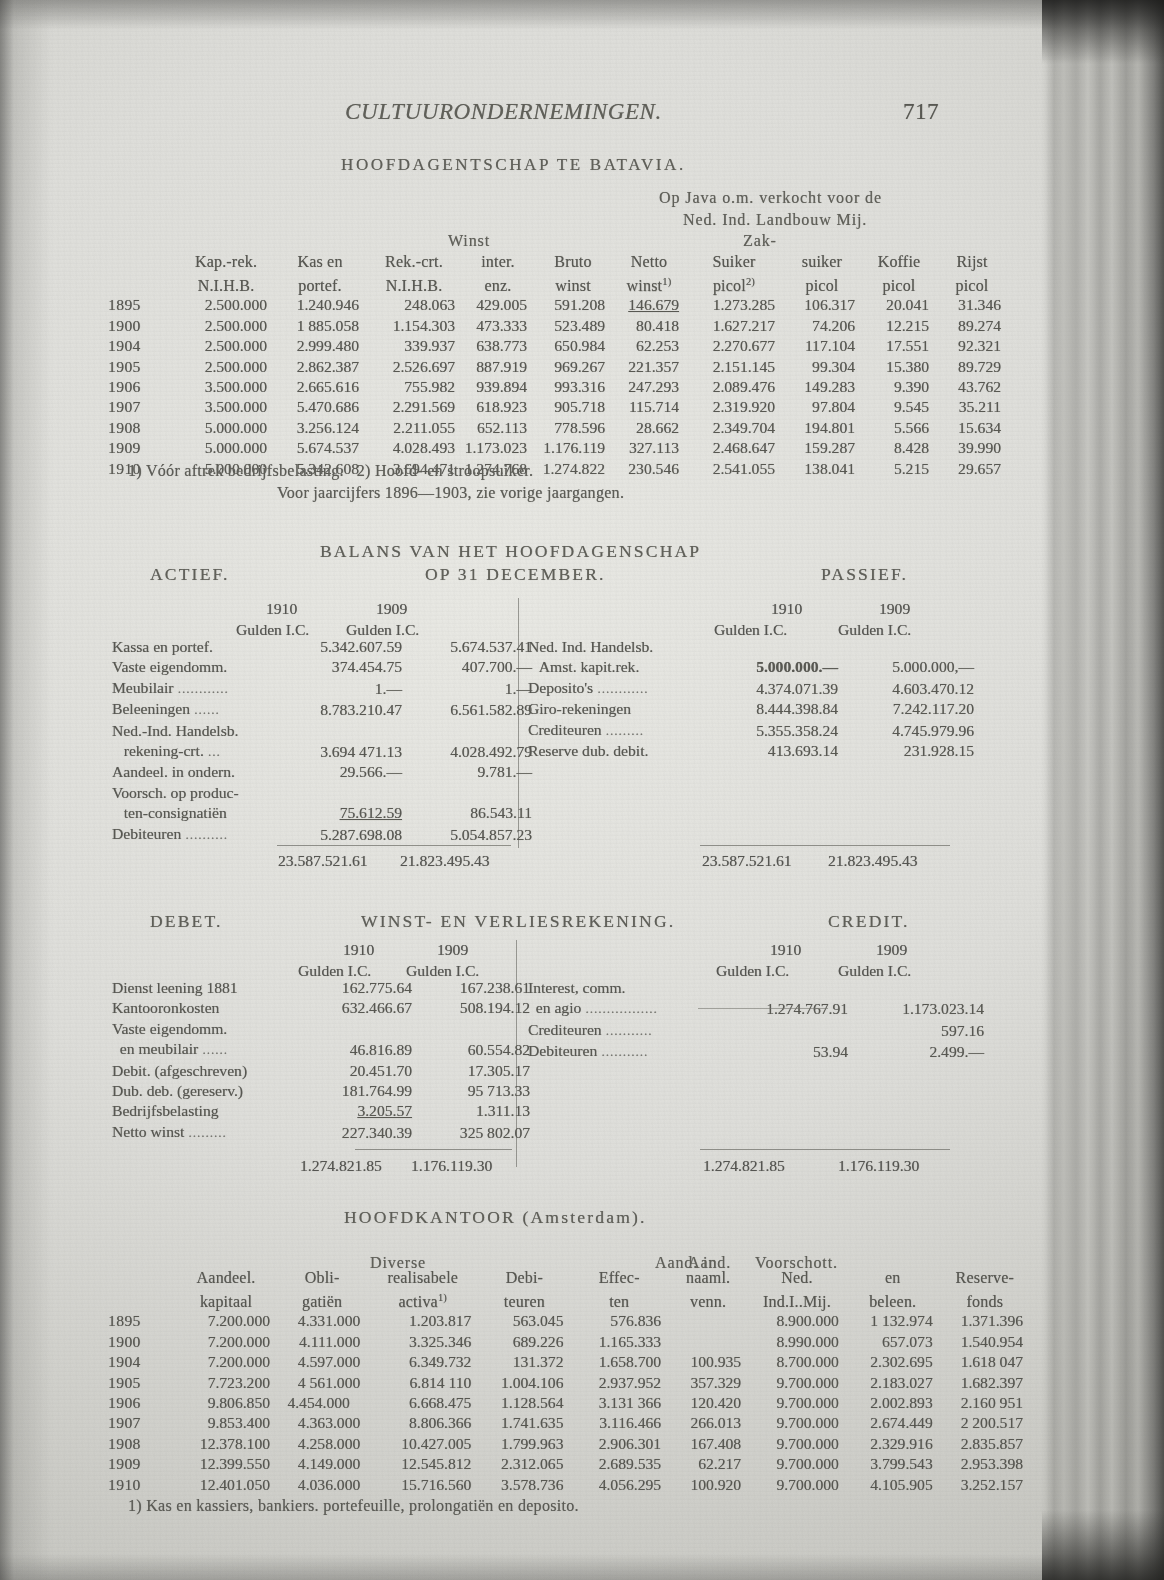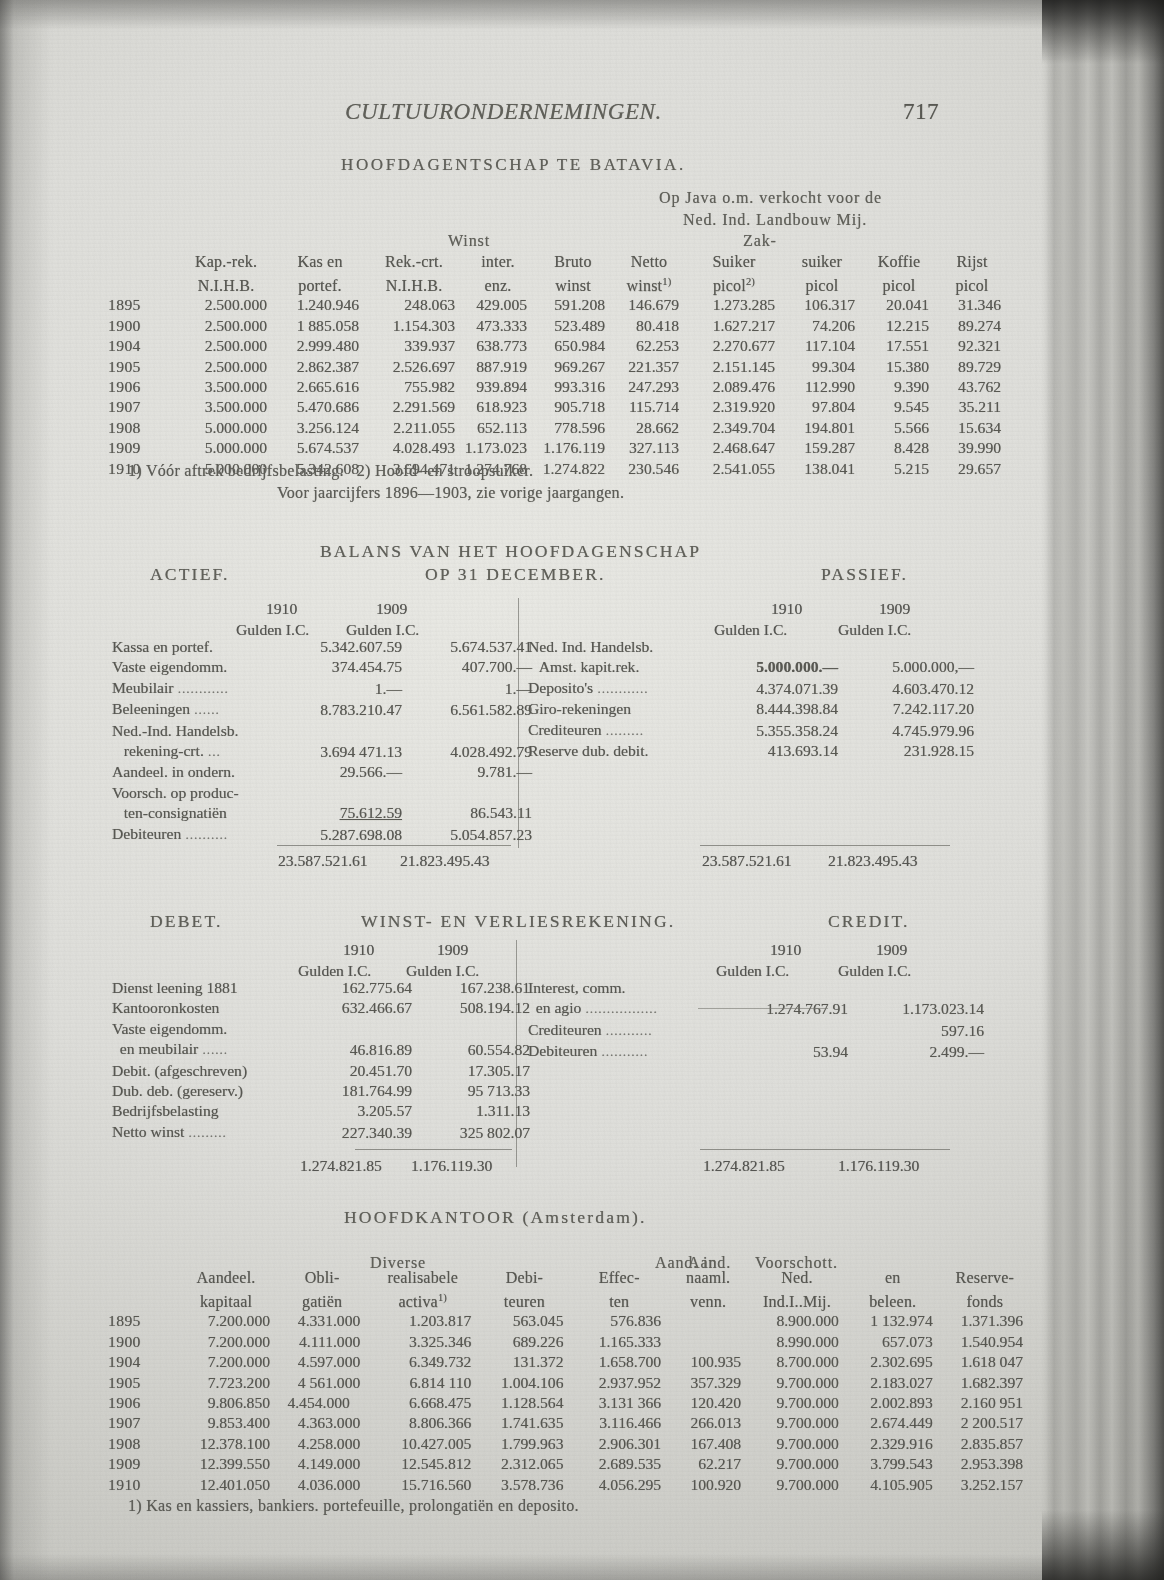--- a/index.html
+++ b/index.html
@@ -140,21 +140,21 @@
         </tr>
       </thead>
       <tbody id="tbl1-body">
           <tr>
             <td class="yr">1895</td>
             <td class="r" style="padding-right: 7px;">2.500.000</td>
             <td class="r" style="padding-right: 7px;">1.240.946</td>
             <td class="r" style="padding-right: 7px;">248.063</td>
             <td class="r" style="padding-right: 7px;">429.005</td>
             <td class="r" style="padding-right: 7px;">591.208</td>
-            <td class="r" style="padding-right: 7px;">146.679</td>
+            <td class="r" style="padding-right: 7px; text-decoration: underline;">146.679</td>
             <td class="r" style="padding-right: 7px;">1.273.285</td>
             <td class="r" style="padding-right: 7px;">106.317</td>
             <td class="r" style="padding-right: 7px;">20.041</td>
             <td class="r" style="padding-right: 7px;">31.346</td>
           </tr>
           <tr>
             <td class="yr">1900</td>
             <td class="r" style="padding-right: 7px;">2.500.000</td>
             <td class="r" style="padding-right: 7px;">1 885.058</td>
             <td class="r" style="padding-right: 7px;">1.154.303</td>
@@ -194,21 +194,21 @@
           </tr>
           <tr>
             <td class="yr">1906</td>
             <td class="r" style="padding-right: 7px;">3.500.000</td>
             <td class="r" style="padding-right: 7px;">2.665.616</td>
             <td class="r" style="padding-right: 7px;">755.982</td>
             <td class="r" style="padding-right: 7px;">939.894</td>
             <td class="r" style="padding-right: 7px;">993.316</td>
             <td class="r" style="padding-right: 7px;">247.293</td>
             <td class="r" style="padding-right: 7px;">2.089.476</td>
-            <td class="r" style="padding-right: 7px;">112.990</td>
+            <td class="r" style="padding-right: 7px;">149.283</td>
             <td class="r" style="padding-right: 7px;">9.390</td>
             <td class="r" style="padding-right: 7px;">43.762</td>
           </tr>
           <tr>
             <td class="yr">1907</td>
             <td class="r" style="padding-right: 7px;">3.500.000</td>
             <td class="r" style="padding-right: 7px;">5.470.686</td>
             <td class="r" style="padding-right: 7px;">2.291.569</td>
             <td class="r" style="padding-right: 7px;">618.923</td>
             <td class="r" style="padding-right: 7px;">905.718</td>
@@ -418,21 +418,21 @@
             <td class="r" style="width: 110px; padding-right: 8px;">20.451.70</td>
             <td class="r" style="width: 110px;">17.305.17</td>
           </tr>
           <tr>
             <td class="l" style="width: 190px;"><span>Dub. deb. (gereserv.)</span></td>
             <td class="r" style="width: 110px; padding-right: 8px;">181.764.99</td>
             <td class="r" style="width: 110px;">95 713.33</td>
           </tr>
           <tr>
             <td class="l" style="width: 190px;"><span>Bedrijfsbelasting</span></td>
-            <td class="r" style="width: 110px; padding-right: 8px;">3.205.57</td>
+            <td class="r" style="width: 110px; padding-right: 8px; text-decoration: underline;">3.205.57</td>
             <td class="r" style="width: 110px;">1.311.13</td>
           </tr>
           <tr>
             <td class="l" style="width: 190px;"><span>Netto winst</span><span class="dots"> .........</span></td>
             <td class="r" style="width: 110px; padding-right: 8px;">227.340.39</td>
             <td class="r" style="width: 110px;">325 802.07</td>
           </tr>
         </tbody>
       </table>
     <table class="t" id="tbl-credit" style="left:528px;top:978px;">

